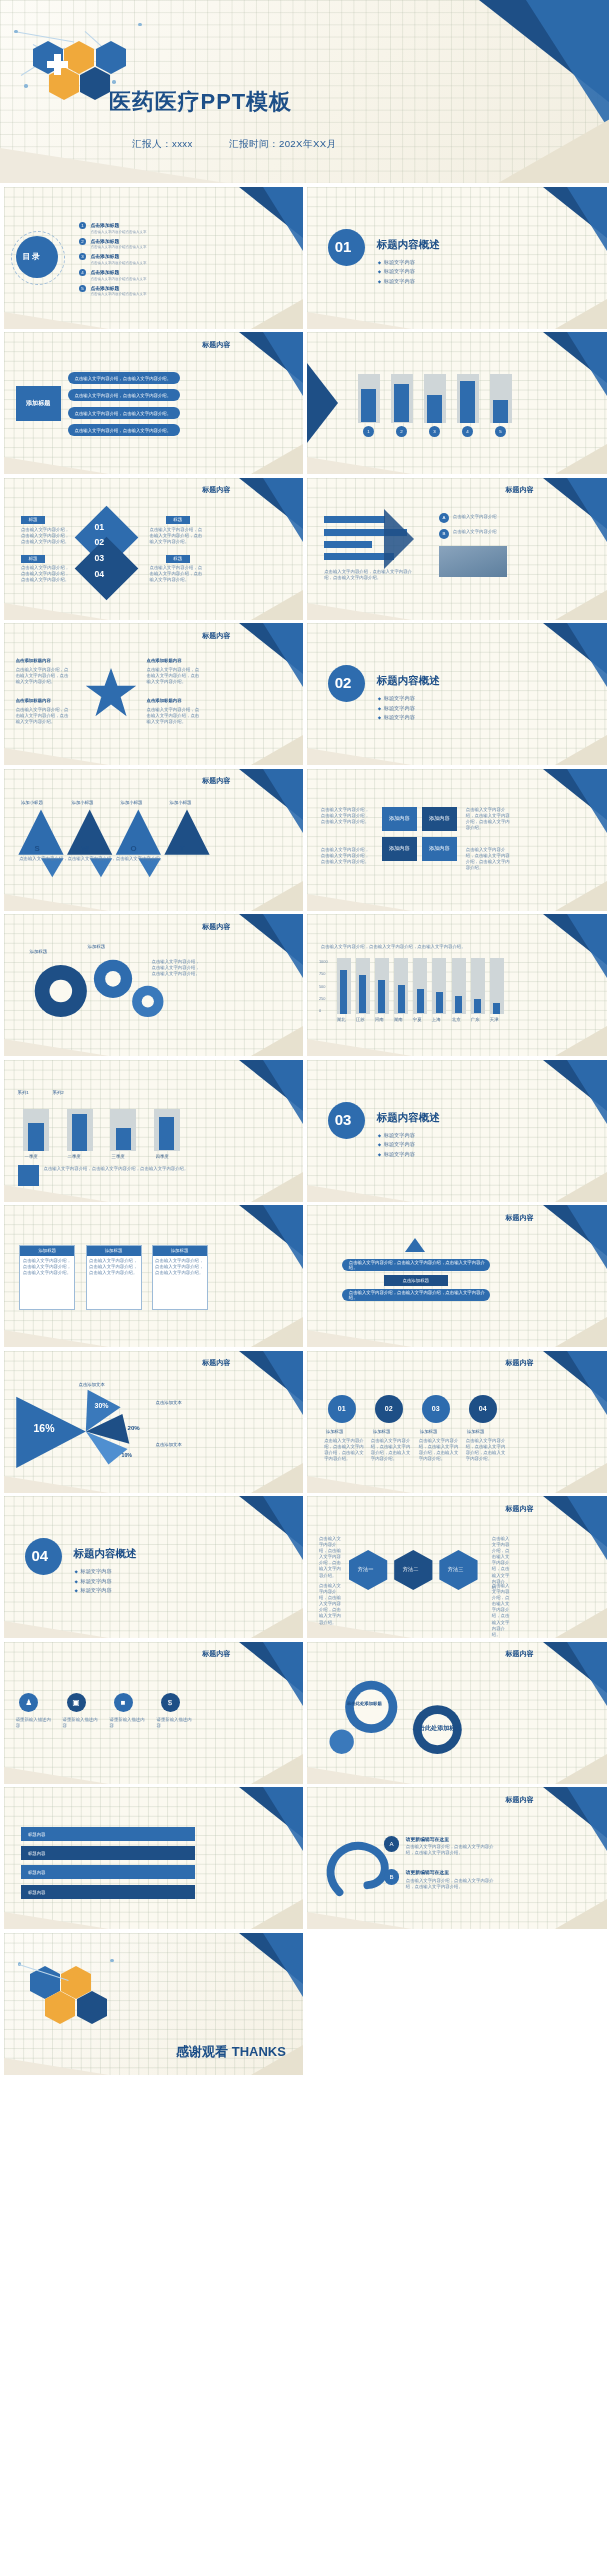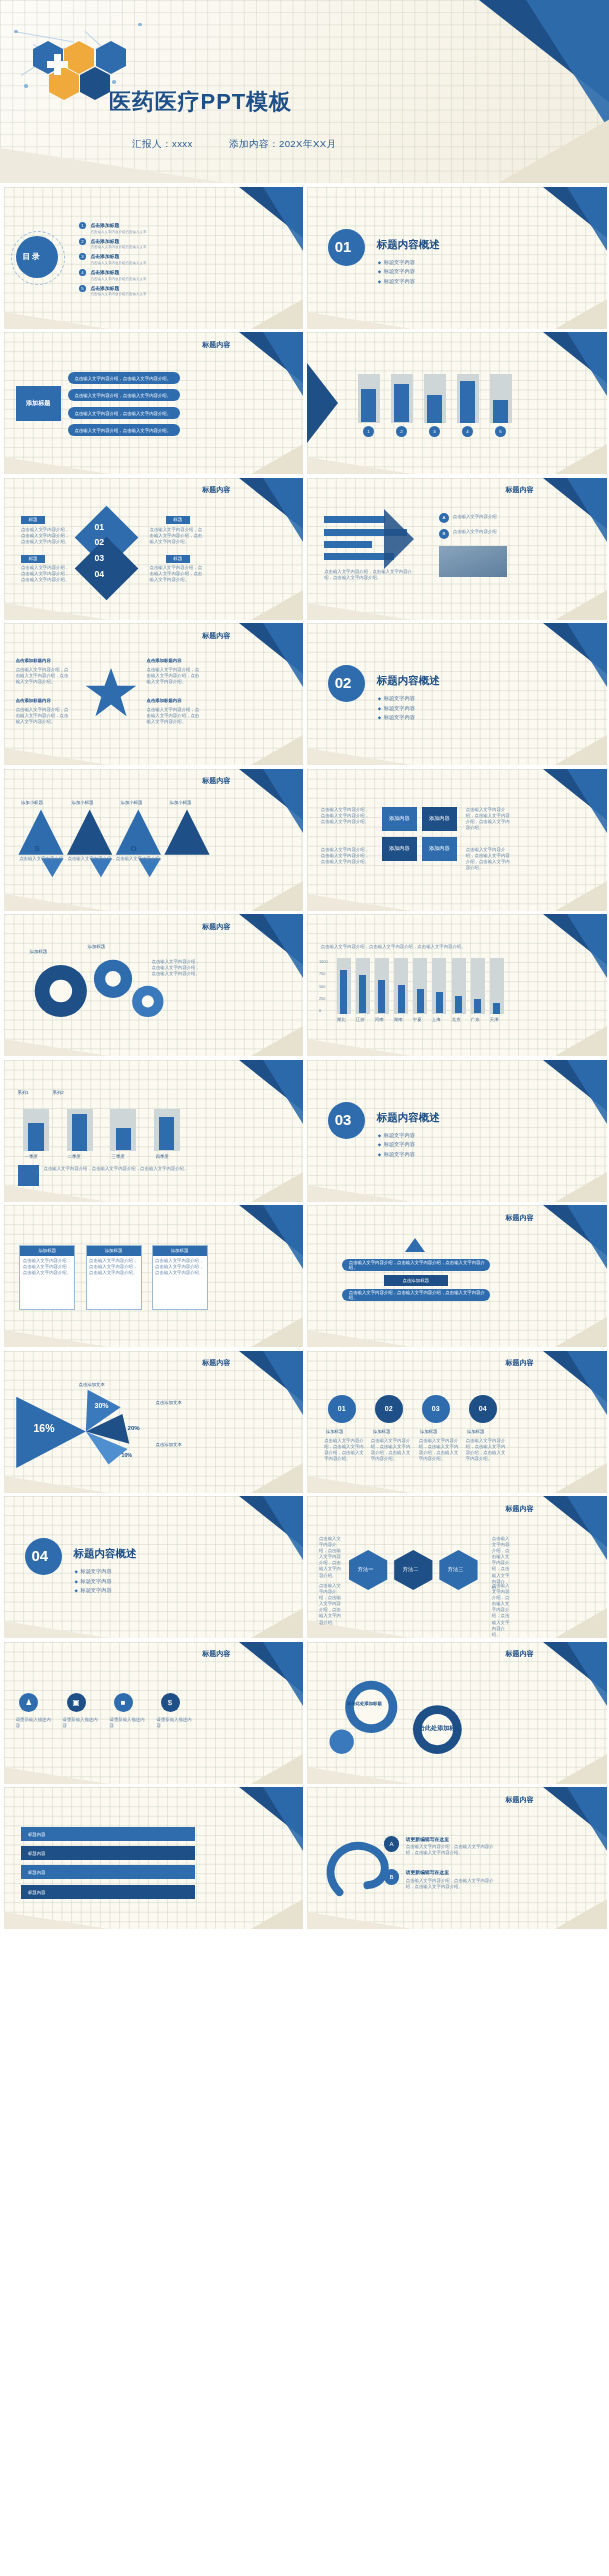--- a/index.html
+++ b/index.html
@@ -103,21 +103,21 @@
       <div class="cross">
           <i></i>
           <i></i>
         </div>
     </div>
 
     <div class="cover-title">医药医疗PPT模板</div>
     <div class="cover-sub">
       <span>汇报人：xxxx</span>
       <span class="sp"></span>
-      <span>添加内容：202X年XX月</span>
+      <span>汇报时间：202X年XX月</span>
     </div>
   </div>
 </div>
 
 <div class="grid-wrap">
 
   <div class="slide">
     <div class="bg"></div>
       <div class="corner-tr"></div>
       <div class="corner-tr2"></div>
@@ -667,15 +667,40 @@
       </div>
     <div class="circle center" style="left:77px;top:82px;width:15.7px;height:15.7px;background:#2e6cae;">
         <span style="color:#fff;font-size:6.1px;">B</span>
       </div>
     <div style="position:absolute;left:99px;top:49px;font-size:4.8px;color:#1d4f88;font-weight:bold;">请更新编辑写在这里</div>
     <div class="mini" style="position:absolute;left:99px;top:57px;width:96px;">点击输入文字内容介绍，点击输入文字内容介绍，点击输入文字内容介绍。</div>
     <div style="position:absolute;left:99px;top:82px;font-size:4.8px;color:#1d4f88;font-weight:bold;">请更新编辑写在这里</div>
     <div class="mini" style="position:absolute;left:99px;top:91px;width:96px;">点击输入文字内容介绍，点击输入文字内容介绍，点击输入文字内容介绍。</div>
   </div>
 
+  <div class="thanks">
+    <div class="bg" style="position:absolute;inset:0;background-image:linear-gradient(to right,rgba(176,188,168,.30) 0.9px,transparent 0.9px),linear-gradient(to bottom,rgba(176,188,168,.30) 0.9px,transparent 0.9px);background-size:9.6px 9.6px;"></div>
+    <div class="corner-tr"></div>
+      <div class="corner-tr2"></div>
+      <div class="corner-br"></div>
+      <div class="corner-bl"></div>
+    <div style="position:absolute;left:10.5px;top:19px;width:105px;height:61px;">
+      <div class="hex" style="left:15.7px;top:22.6px;color:#2e6cae;">
+          <span></span>
+        </div>
+      <div class="hex" style="left:47px;top:22.6px;color:#f0a93b;">
+          <span></span>
+        </div>
+      <div class="hex" style="left:31px;top:47px;color:#f0a93b;">
+          <span></span>
+        </div>
+      <div class="hex" style="left:63px;top:47px;color:#1e4f86;">
+          <span></span>
+        </div>
+      <div class="dot" style="left:3.5px;top:10.5px;"></div>
+      <div class="dot" style="left:96px;top:7px;"></div>
+      <div class="hexline" style="left:5.2px;top:12.2px;width:52px;transform:rotate(18deg);"></div>
+    </div>
+    <div class="thanks-text">感谢观看 THANKS</div>
+  </div>
 
 </div>
 
 
 </body></html>

